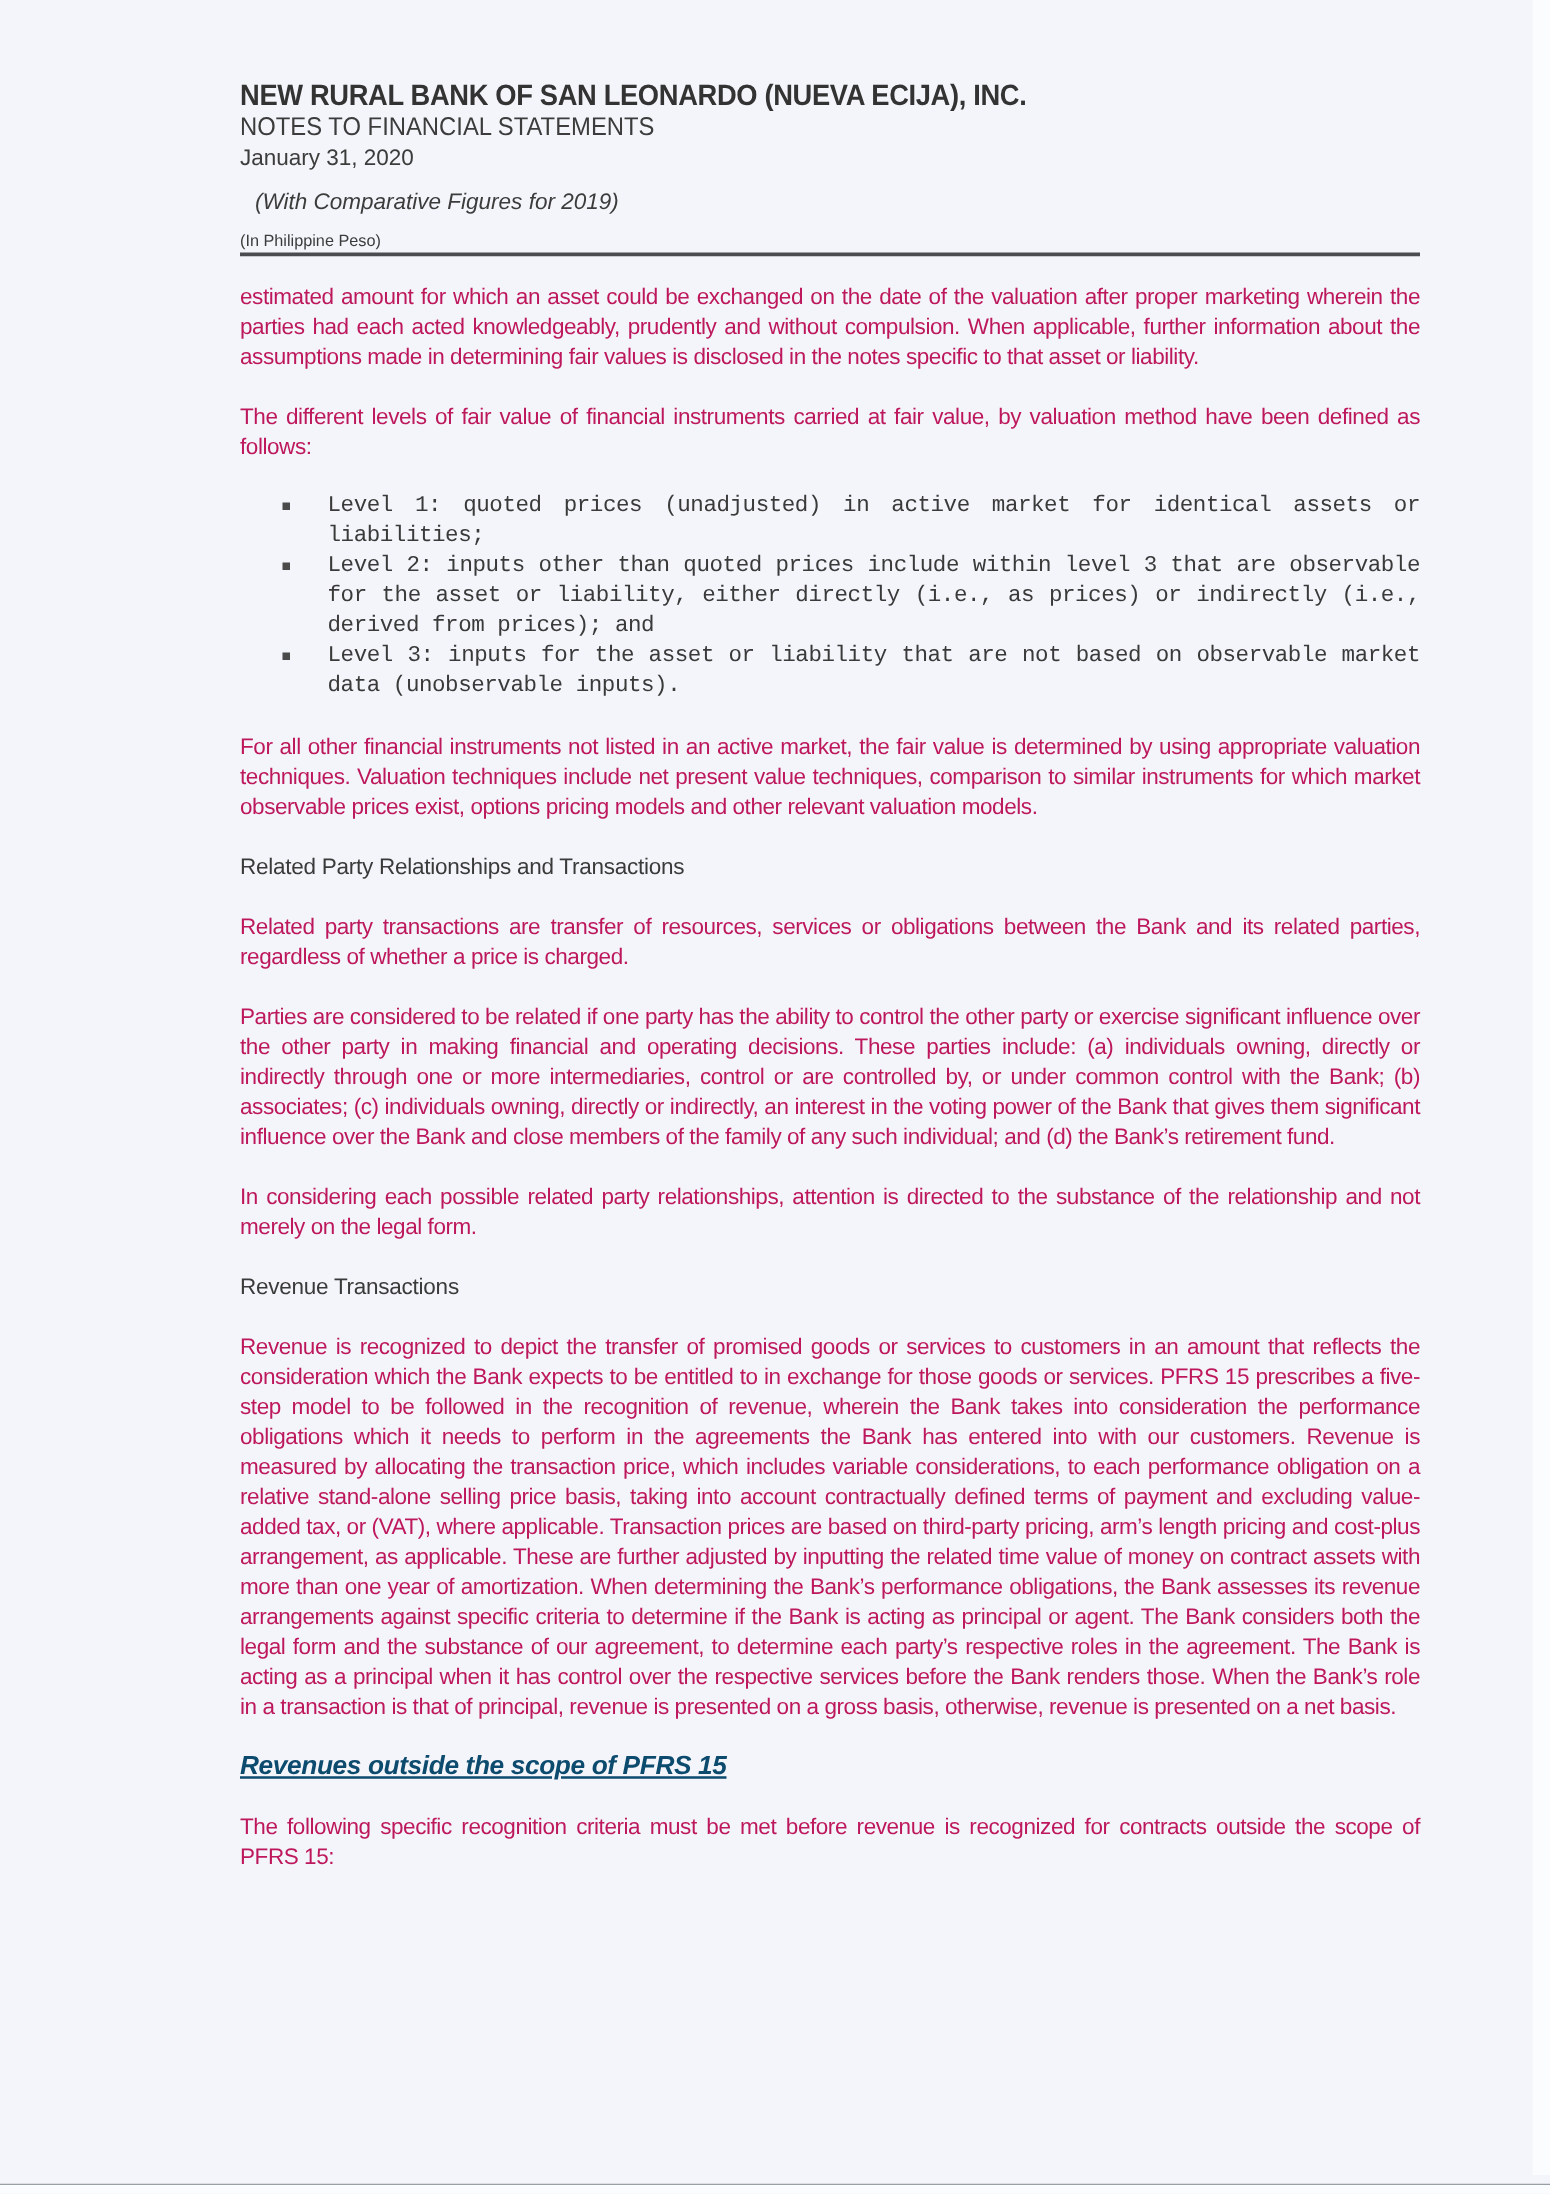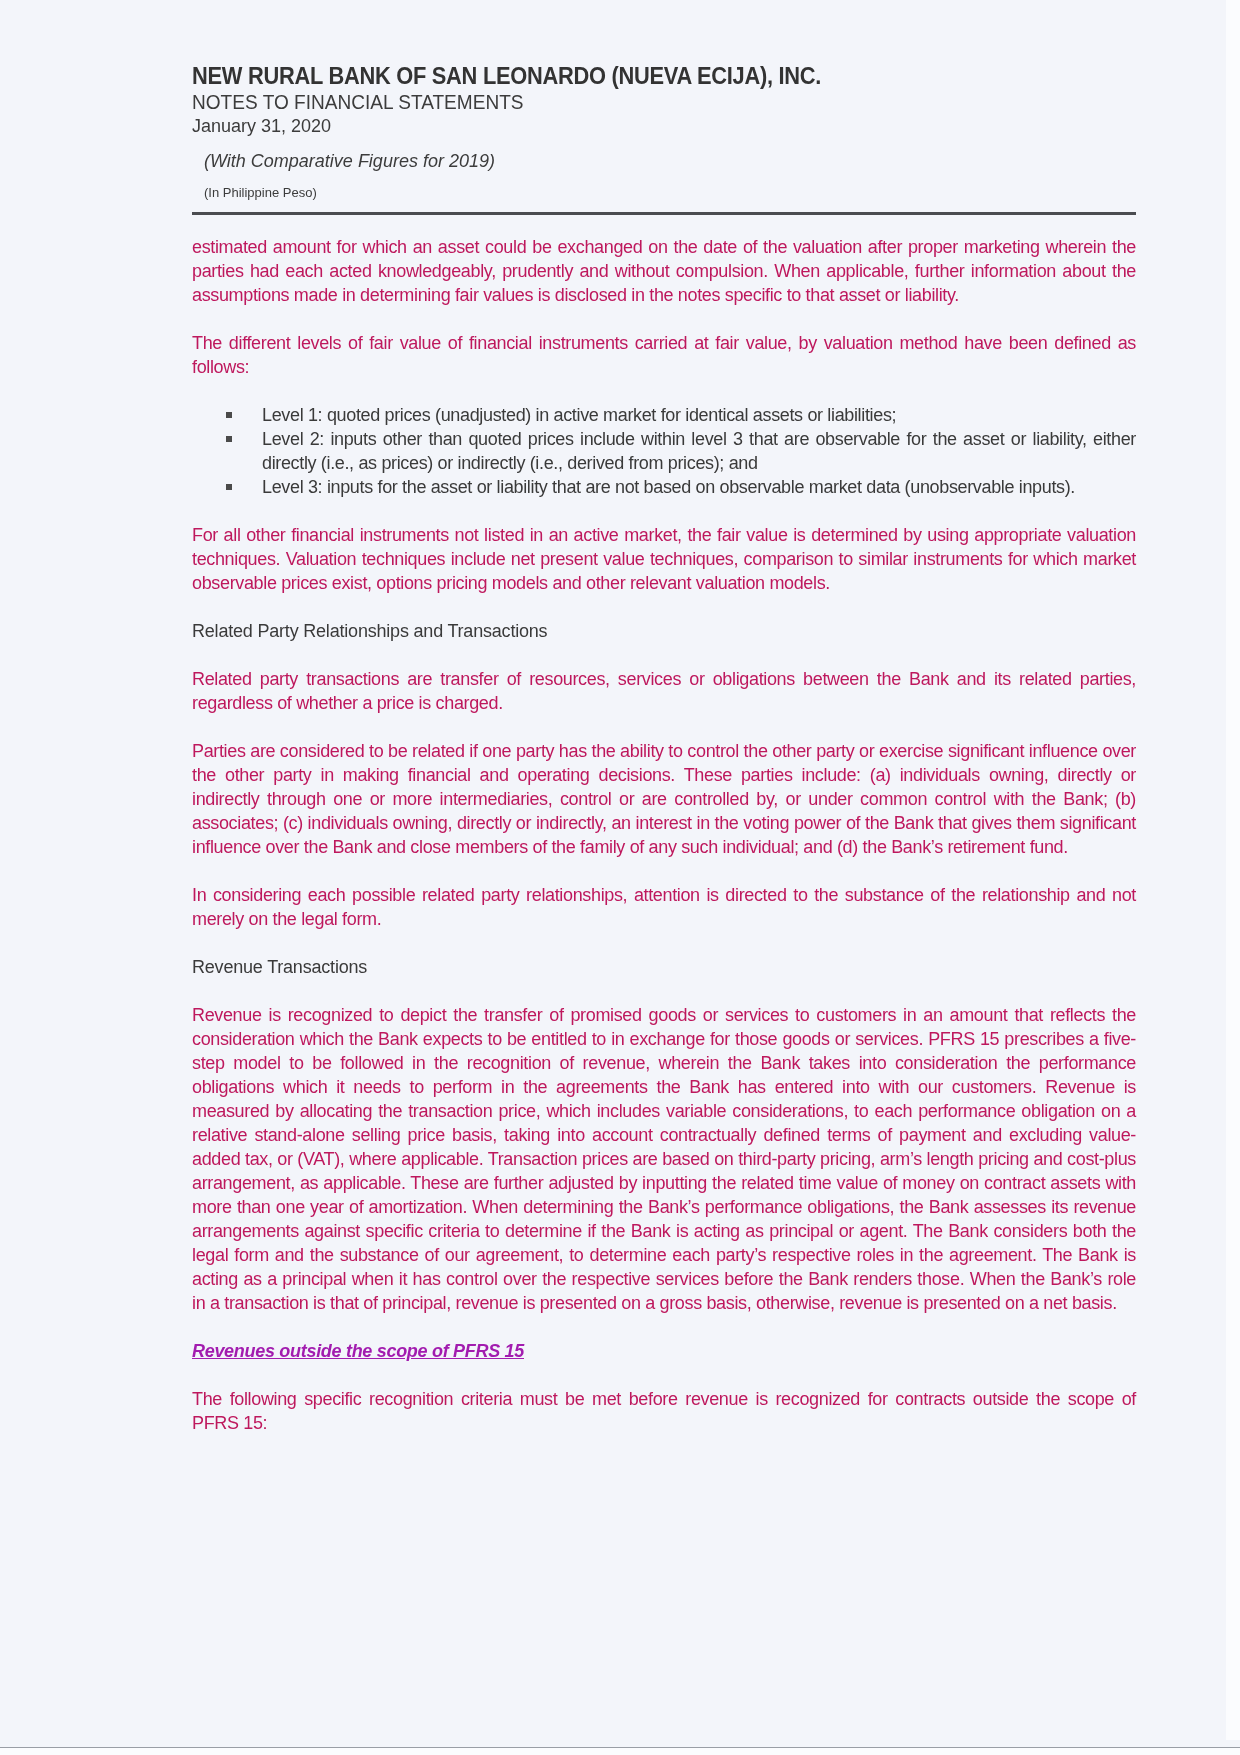--- a/index.html
+++ b/index.html
@@ -74,21 +74,21 @@
     .hdr-italic {
       font-size: 18px;
       line-height: 23px;
       font-style: italic;
       margin: 12px;
       color: #3c3c3c;
     }
     .hdr-small {
       font-size: 13px;
       line-height: 15px;
-      margin: 12px;
+      margin: 0;
       color: #3c3c3c;
     }
     .hdr-rule {
       height: 3px;
       background: #4a4c50;
       margin-top: 2px;
       width: 944px;
     }
     .para {
       font-size: 18px;
@@ -101,32 +101,33 @@
     }
     .sec-title {
       font-size: 18px;
       font-weight: normal;
       line-height: 24px;
       margin: 0;
       color: #3a3a3a;
       letter-spacing: -0.2px;
     }
     .sub-title {
-      font-size: 18px;
+      font-size: 21px;
       font-style: italic;
       text-decoration: underline;
       line-height: 24px;
       margin: 0;
-      color: #a21caf;
+      color: #0c4a6e;
       letter-spacing: -0.3px;
     }
     ul.levels {
       list-style: none;
       margin: 0;
       padding: 0 0 0 70px;
+      font-family: Liberation Mono, monospace;
     }
     ul.levels li {
       position: relative;
       font-size: 18px;
       line-height: 24px;
       text-align: justify;
       letter-spacing: -0.35px;
       color: #3a3a3a;
     }
     ul.levels li .bullet {

